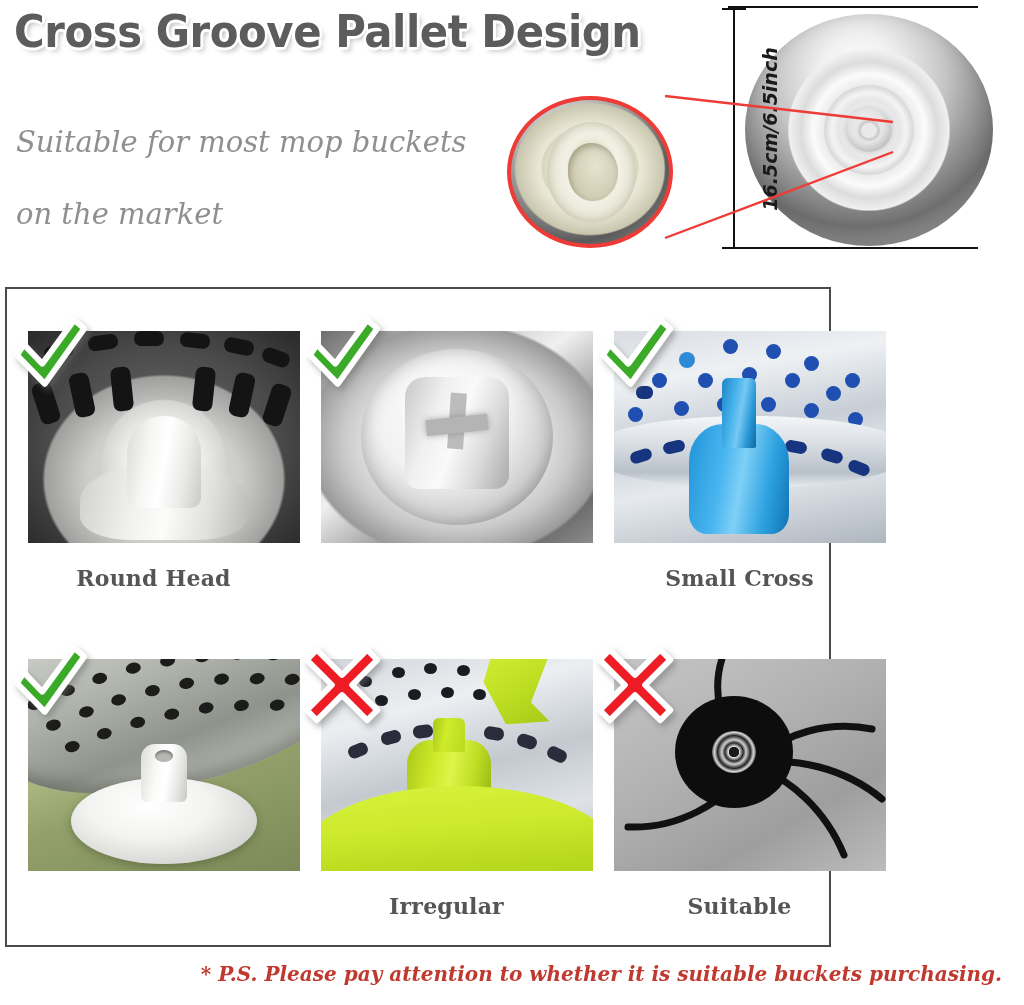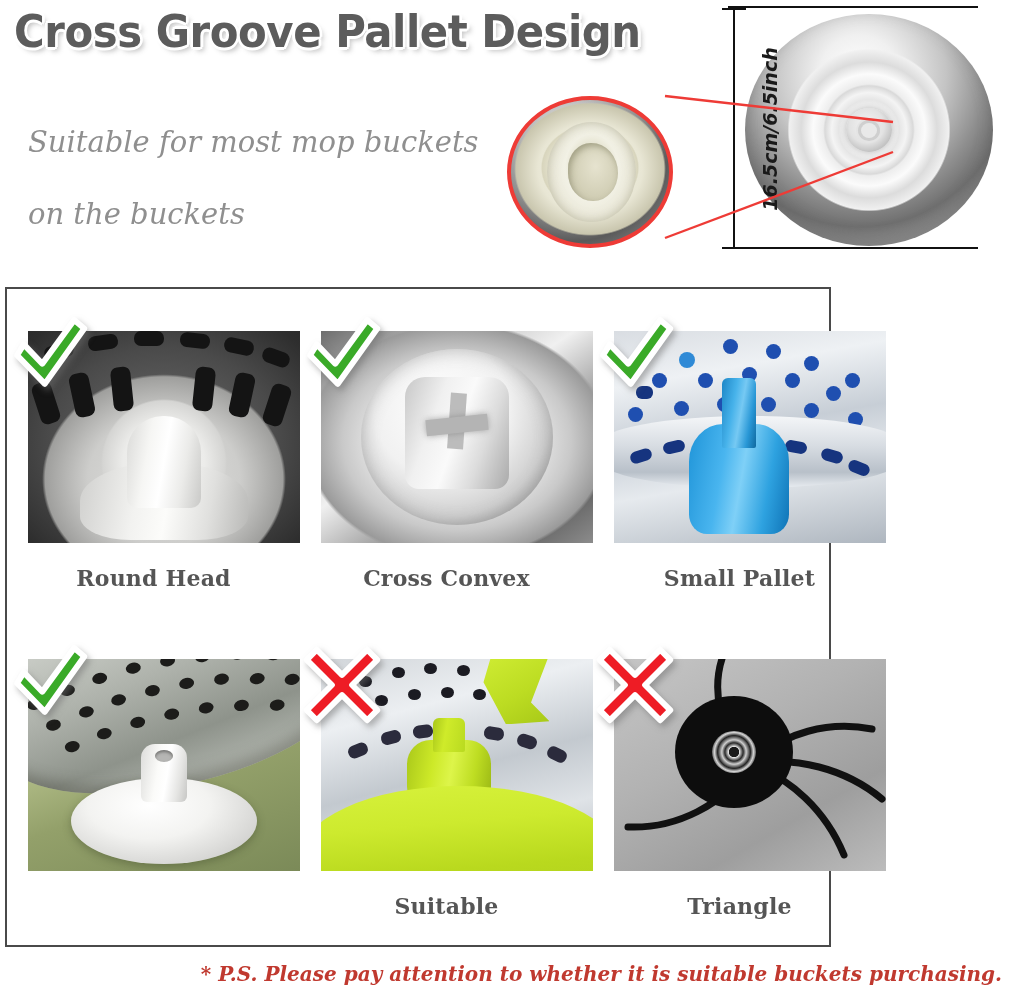--- a/index.html
+++ b/index.html
@@ -45,21 +45,21 @@
   .subtitle {
     position: absolute;
     left: 16px; top: 106px;
     width: 500px;
     font-family: "DejaVu Serif", serif;
     font-style: italic;
     font-size: 29px;
     line-height: 72px;
     color: #8f8f8f;
   }
-  .subtitle .sub-line { display: block; white-space: nowrap; margin-left: 12px; }
+  .subtitle .sub-line { display: block; white-space: nowrap; }
 
   
   .inset-circle {
     position: absolute;
     left: 507px; top: 96px;
     width: 166px; height: 152px;
     border-radius: 50%;
     border: 4px solid #ee3b36;
     background:
       radial-gradient(ellipse 42% 40% at 50% 47%, #f3f2e4 0%, #ebe9d6 52%, #d8d5bd 72%, transparent 74%),
@@ -475,21 +475,21 @@
 </style>
 </head>
 <body>
 
 <div class="header">
 
   <div class="title">Cross Groove Pallet Design</div>
 
   <div class="subtitle">
     <span class="sub-line">Suitable for most mop buckets</span>
-    <span class="sub-line">on the buckets</span>
+    <span class="sub-line">on the market</span>
   </div>
 
   <div class="inset-circle">
     <div class="socket-ring"></div>
     <div class="socket-hole"></div>
   </div>
 
   <svg class="leaders" viewBox="0 0 1024 280">
     <line x1="665" y1="96" x2="893" y2="122" stroke="#ee3b36" stroke-width="2.4"></line>
     <line x1="665" y1="238" x2="893" y2="152" stroke="#ee3b36" stroke-width="2.4"></line>
@@ -544,21 +544,20 @@
         <div class="photo">
           <div class="ph art-cross-convex">
             <div class="ring"></div>
             <div class="plug"></div>
           </div>
         </div>
         <svg class="badge" viewBox="0 0 100 100">
           <path d="M12 48 L20 35 L42 58 L80 6 L92 16 L45 82 Z" fill="#3aaa28" stroke="#ffffff" stroke-width="7" stroke-linejoin="round"></path>
         </svg>
       </div>
-      <div class="caption">Cross Convex</div>
     </div>
 
     <div class="cell">
       <div class="photo-wrap">
         <div class="photo">
           <div class="ph art-small-cross">
             <div class="dots">
               <i style="left:8%;top:26%;width:17px;height:13px" class="dash"></i>
               <i style="left:24%;top:10%;width:16px;height:16px" class="lt"></i>
               <i style="left:40%;top:4%;width:15px;height:15px"></i>
@@ -587,21 +586,21 @@
               <i class="dash" style="left:86%;top:62%;width:22px;height:12px;transform:rotate(22deg)"></i>
             </div>
             <div class="cone"></div>
             <div class="spike"></div>
           </div>
         </div>
         <svg class="badge" viewBox="0 0 100 100">
           <path d="M12 48 L20 35 L42 58 L80 6 L92 16 L45 82 Z" fill="#3aaa28" stroke="#ffffff" stroke-width="7" stroke-linejoin="round"></path>
         </svg>
       </div>
-      <div class="caption">Small Pallet</div>
+      <div class="caption">Small Cross</div>
     </div>
 
     <div class="cell">
       <div class="photo-wrap">
         <div class="photo">
           <div class="ph art-small-round">
             <div class="mesh">
               <i style="left:10%;top:30%"></i>
                 <i style="left:20%;top:26%"></i>
               <i style="left:30%;top:23%"></i>
@@ -659,21 +658,21 @@
             </div>
             <div class="arm"></div>
             <div class="knob-g"></div>
             <div class="rim"></div>
           </div>
         </div>
         <svg class="badge" viewBox="0 0 100 100">
           <path d="M20 8 L50 38 L80 8 L92 20 L62 50 L92 80 L80 92 L50 62 L20 92 L8 80 L38 50 L8 20 Z" fill="#ee1c25" stroke="#ffffff" stroke-width="7" stroke-linejoin="round"></path>
         </svg>
       </div>
-      <div class="caption">Suitable</div>
+      <div class="caption">Irregular</div>
     </div>
 
     <div class="cell">
       <div class="photo-wrap">
         <div class="photo">
           <div class="ph art-irregular">
             <svg viewBox="0 0 272 212" width="272" height="212" style="position:absolute;inset:0">
               <g fill="none" stroke="#111111" stroke-width="7" stroke-linecap="round">
                 <path d="M136 106 C 170 72, 216 62, 258 70"></path>
                 <path d="M136 106 C 176 118, 212 152, 230 196"></path>
@@ -682,19 +681,19 @@
                 <path d="M136 106 C 180 96, 232 110, 268 140"></path>
               </g>
             </svg>
             <div class="fanhub"></div>
           </div>
         </div>
         <svg class="badge" viewBox="0 0 100 100">
           <path d="M20 8 L50 38 L80 8 L92 20 L62 50 L92 80 L80 92 L50 62 L20 92 L8 80 L38 50 L8 20 Z" fill="#ee1c25" stroke="#ffffff" stroke-width="7" stroke-linejoin="round"></path>
         </svg>
       </div>
-      <div class="caption">Triangle</div>
+      <div class="caption">Suitable</div>
     </div>
 
   </div>
 </div>
 
 <div class="footer-note">* P.S. Please pay attention to whether it is suitable buckets purchasing.</div>
 
 </body></html>

